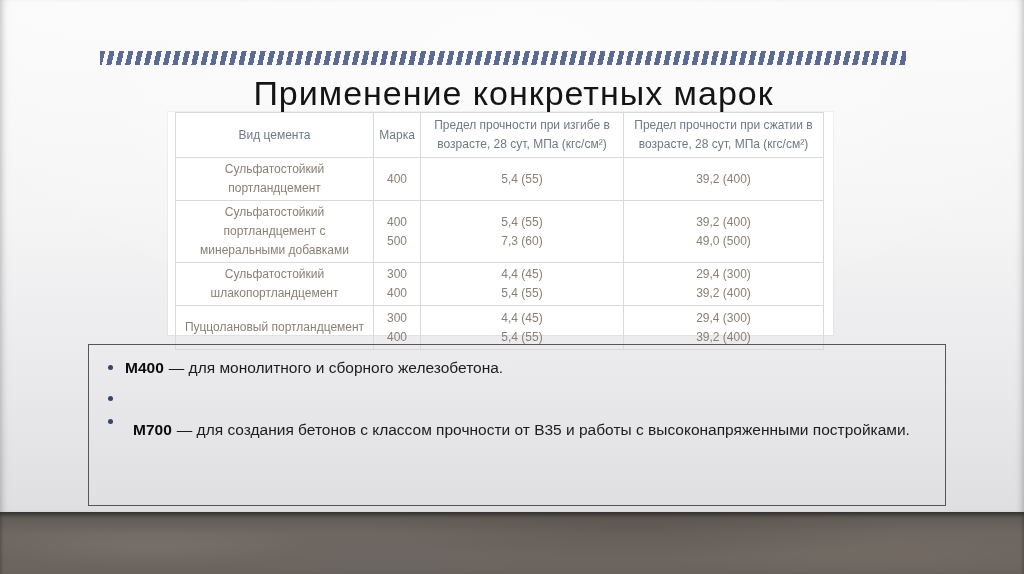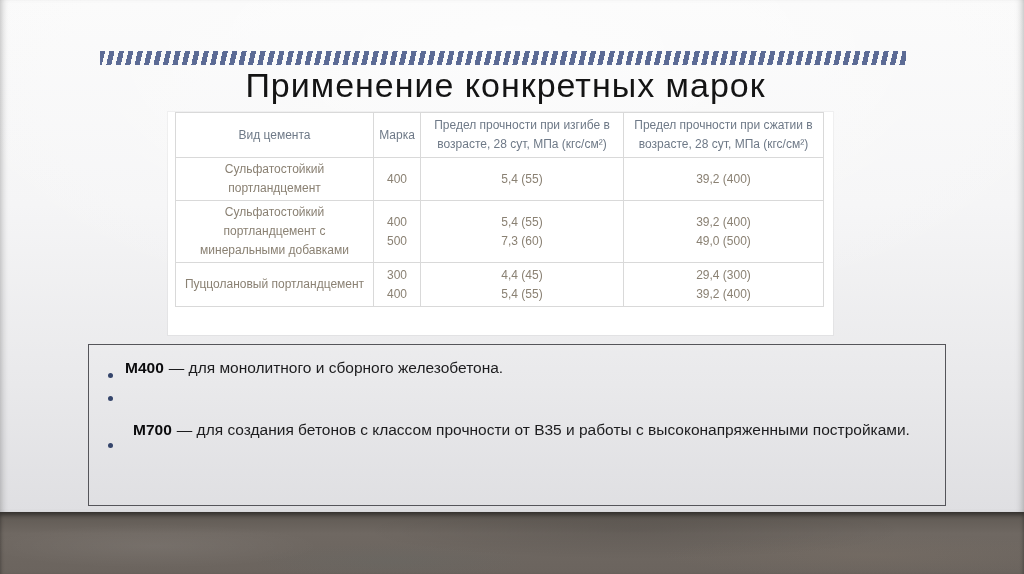--- a/index.html
+++ b/index.html
@@ -34,21 +34,21 @@
 
   
   .stripe-bar {
     position: absolute; left: 100px; top: 51px; width: 806px; height: 14px;
     background: repeating-linear-gradient(103deg,
       #5c6b95 0px, #5c6b95 5px, rgba(0,0,0,0) 5px, rgba(0,0,0,0) 9.2px);
   }
 
   
   .title {
-    position: absolute; left: 0; top: 66px; width: 990px; margin: 0;
+    position: absolute; left: 0; top: 66px; width: 990px; margin: 8px;
     text-align: center;
     font-size: 34px; font-weight: 400; letter-spacing: 1px;
     color: #141414;
     padding-left: 21px;
   }
 
   
   .table-shot {
     position: absolute; left: 168px; top: 112px; width: 665px; height: 223px;
     background: #ffffff;
@@ -78,21 +78,21 @@
   tr.r2 { height: 40px; }
   tr.r3 { height: 36px; }
   tr.r4 { height: 44px; }
 
   
   .bullet-box {
     position: absolute; left: 88px; top: 344px; width: 858px; height: 162px;
     border: 1px solid #55555a;
     padding: 13px 16px 0 16px;
   }
-  .bullet-item { display: flex; margin-bottom: 11px; align-items: flex-end; }
+  .bullet-item { display: flex; margin-bottom: 11px; }
   .dot {
     flex: none; width: 5px; height: 5px; border-radius: 50%;
     background: #35456b; margin: 7px 12px 0 3px;
   }
   .bullet-body {
     font-size: 15.5px; line-height: 1.3; color: #1c1c1e;
   }
   .bullet-body b { font-weight: 700; color: #0b0b0d; }
   .bullet-body .bt { margin-left: 5px; }
 </style>
@@ -156,20 +156,38 @@
               <div class="line">400</div>
               <div class="line">500</div>
             </td>
             <td>
               <div class="line">5,4 (55)</div>
               <div class="line">7,3 (60)</div>
             </td>
             <td>
               <div class="line">39,2 (400)</div>
               <div class="line">49,0 (500)</div>
+            </td>
+          </tr>
+          <tr class="r3">
+            <td>
+              <div class="line">Сульфатостойкий</div>
+              <div class="line">шлакопортландцемент</div>
+            </td>
+            <td>
+              <div class="line">300</div>
+              <div class="line">400</div>
+            </td>
+            <td>
+              <div class="line">4,4 (45)</div>
+              <div class="line">5,4 (55)</div>
+            </td>
+            <td>
+              <div class="line">29,4 (300)</div>
+              <div class="line">39,2 (400)</div>
             </td>
           </tr>
           <tr class="r4">
             <td>
               <div class="line">Пуццолановый портландцемент</div>
             </td>
             <td>
               <div class="line">300</div>
               <div class="line">400</div>
             </td>

